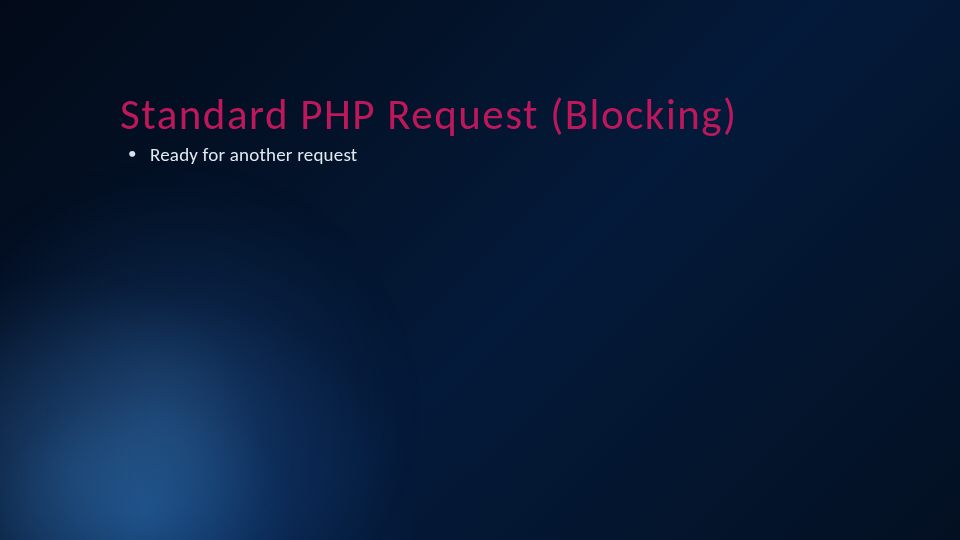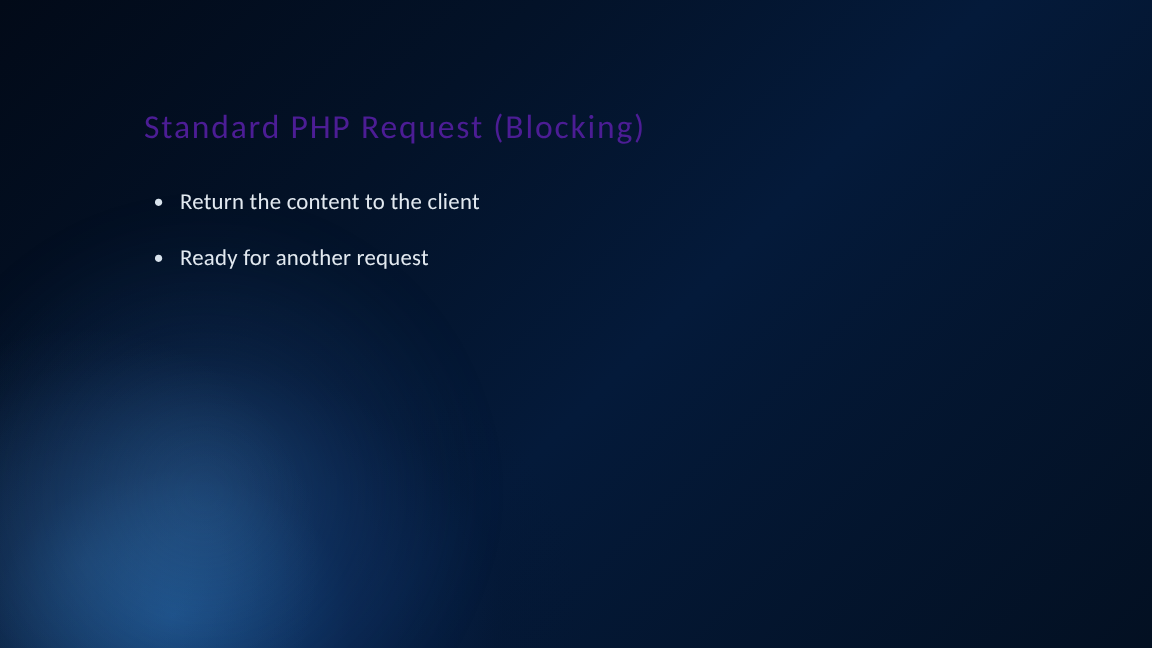--- a/index.html
+++ b/index.html
@@ -39,25 +39,24 @@
       pointer-events: none;
     }
     .slide {
       position: relative;
       width: 100%;
       height: 100%;
       padding: 88px 70px 60px 120px;
       z-index: 1;
     }
     .title {
-      font-size: 28px;
+      font-size: 43px;
       font-weight: 400;
       letter-spacing: 1.5px;
-      color: #4c1d95;
-      margin-bottom: 32px;
+      color: #be185d;
     }
     .bullets {
       list-style: none;
       padding-left: 8px;
     }
     .bullets li {
       position: relative;
       padding-left: 22px;
       font-size: 19px;
       font-weight: 400;
@@ -74,16 +73,15 @@
       font-size: 17px;
       color: #d8e2ec;
     }
   </style>
 </head>
 <body>
 
 <div class="slide">
   <h1 class="title">Standard PHP Request (Blocking)</h1>
   <ul class="bullets">
-    <li>Return the content to the client</li>
     <li>Ready for another request</li>
   </ul>
 </div>
 
 </body></html>

